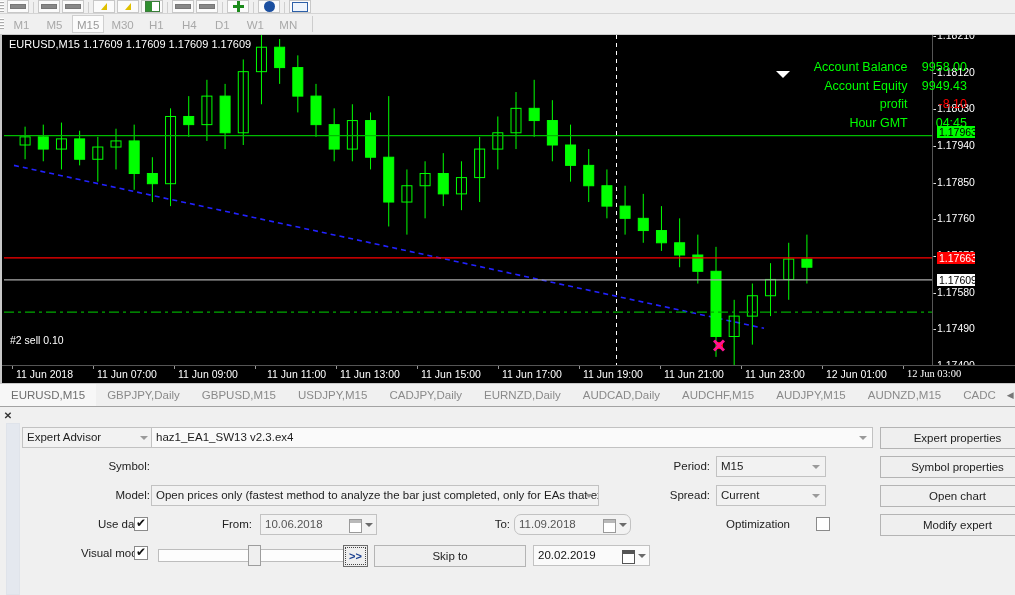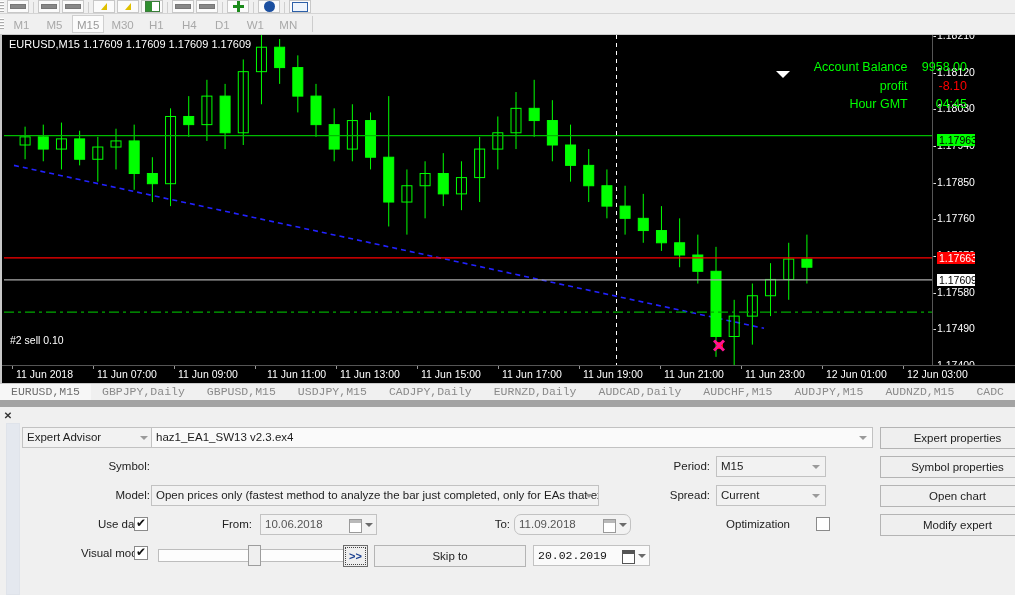--- a/index.html
+++ b/index.html
@@ -139,22 +139,22 @@
   }
   .sell-marker .x1{ transform:rotate(45deg);}
   .sell-marker .x2{ transform:rotate(-45deg);}
   .sell-marker .dot{
     position:absolute; left:4px; top:3px; width:7px;height:7px;background:#ff0000;border-radius:1px;
   }
 
   
   .tabs-bar{
     position:absolute; left:0; top:383px; width:1015px; height:24px;
-    background:#f0f0f0; border-top:1px solid #c9c9c9; border-bottom:7px solid #a3a3a3;
-    box-sizing:border-box; display:flex; align-items:center; overflow:hidden;font-family:Liberation Mono, monospace;
+    background:#f0f0f0; border-top:1px solid #c9c9c9; border-bottom:1px solid #a3a3a3;
+    box-sizing:border-box; display:flex; align-items:center; overflow:hidden;
   }
   .tab-item{
     padding:0 11px; height:22px; line-height:22px;
     color:#8a8a8a; font-size:11.5px; white-space:nowrap;
   }
   .tab-item.active{ color:#6f6f6f; background:#f7f7f7;}
   .tab-div{ width:1px;height:14px;background:#cdcdcd;}
   .tabs-nav{margin-left:auto; display:flex; gap:7px; padding-right:4px; color:#777; font-size:9px;}
 
   
@@ -194,21 +194,21 @@
     position:absolute; width:14px;height:14px; border:1px solid #8a8a8a; background:#fff;
     box-sizing:border-box;
   }
   .chk.checked:after{
     content:"\2714"; position:absolute; left:1px; top:-2px; font-size:12px; color:#111;
   }
   .date-fld{
     position:absolute; height:21px; border:1px solid #c2c2c2; background:#f2f2f2;
     box-sizing:border-box; font-size:11.5px; line-height:19px; color:#555; padding:0 4px;
   }
-  .date-fld.strong{ color:#111; background:#fafafa;font-family:Liberation Mono, monospace;}
+  .date-fld.strong{ color:#111; background:#fafafa;}
   .cal-ico{
     position:absolute; right:14px; top:4px; width:11px;height:12px;
     border:1px solid #9a9a9a; background:#fff;
   }
   .cal-ico:before{
     content:""; position:absolute; left:0; top:0; width:11px;height:3px;background:#b9b9b9;
   }
   .cal-ico.dark{ border-color:#555; }
   .cal-ico.dark:before{ background:#555; }
   .date-caret{
@@ -296,20 +296,21 @@
     <div class="tf-btn">MN</div>
     <div class="tf-sep"></div>
   </div>
 
   <div class="chart-wrap">
     <div class="chart-canvas" id="chart-canvas">
       <div class="chart-title">EURUSD,M15  1.17609 1.17609 1.17609 1.17609</div>
 
       <div class="acct-panel" id="acct-panel">
           <div class="acct-row"><span class="lab">Account Balance</span> <span class="val">9958.00</span></div>
+          <div class="acct-row"><span class="lab">Account Equity</span> <span class="val">9949.43</span></div>
           <div class="acct-row"><span class="lab">profit</span> <span class="val neg">-8.10</span></div>
           <div class="acct-row"><span class="lab">Hour GMT</span> <span class="val">04:45</span></div>
         </div>
 
       <div class="tri-down" style="left:772px; top:36px;"></div>
 
       <svg id="chart-svg" width="971" height="330" style="position:absolute;left:0;top:0;z-index:2;">
           <line x1="10" y1="130.37037037036512" x2="760" y2="293.3333333333283" stroke="#2222ff" stroke-width="1.6" stroke-dasharray="5,4"></line>
           <line x1="21.090909090909093" x2="21.090909090909093" y1="91.66666666666114" y2="124.25925925925921" stroke="#00ff00" stroke-width="1"></line>
           <rect x="16.090909090909093" y="101.85185185184972" width="10.000000000000002" height="8.148148148147271" stroke="#00ff00" stroke-width="1" fill="none"></rect>
@@ -419,21 +420,21 @@
           <div class="ytick" style="top: -6px;"><span class="dash">-</span><span>1.18210</span></div>
           <div class="ytick" style="top: 30.6667px;"><span class="dash">-</span><span>1.18120</span></div>
           <div class="ytick" style="top: 67.3333px;"><span class="dash">-</span><span>1.18030</span></div>
           <div class="ytick" style="top: 104px;"><span class="dash">-</span><span>1.17940</span></div>
           <div class="ytick" style="top: 140.667px;"><span class="dash">-</span><span>1.17850</span></div>
           <div class="ytick" style="top: 177.333px;"><span class="dash">-</span><span>1.17760</span></div>
           <div class="ytick" style="top: 214px;"><span class="dash">-</span><span>1.17670</span></div>
           <div class="ytick" style="top: 250.667px;"><span class="dash">-</span><span>1.17580</span></div>
           <div class="ytick" style="top: 287.333px;"><span class="dash">-</span><span>1.17490</span></div>
           <div class="ytick" style="top: 324px;"><span class="dash">-</span><span>1.17400</span></div>
-          <div class="ytick badge" style="top: 99px; left: 4px;"><span class="bg" style="background: rgb(0, 255, 0); color: rgb(0, 0, 0);">1.17963</span></div>
+          <div class="ytick badge" style="top: 91px; left: 4px;"><span class="bg" style="background: rgb(0, 255, 0); color: rgb(0, 0, 0);">1.17963</span></div>
           <div class="ytick badge" style="top: 216.852px; left: 4px;"><span class="bg" style="background: rgb(255, 0, 0); color: rgb(255, 255, 255);">1.17663</span></div>
           <div class="ytick badge" style="top: 238.852px; left: 4px;"><span class="bg" style="background: rgb(255, 255, 255); color: rgb(0, 0, 0);">1.17609</span></div>
         </div>
     </div>
     <div class="xaxis" id="xaxis">
         <div class="xtickmark" style="left: 10px;"></div>
         <div class="xtick" style="left: 14px;">11 Jun 2018</div>
         <div class="xtickmark" style="left: 91px;"></div>
         <div class="xtick" style="left: 95px;">11 Jun 07:00</div>
         <div class="xtickmark" style="left: 172px;"></div>
@@ -448,21 +449,21 @@
         <div class="xtick" style="left: 500px;">11 Jun 17:00</div>
         <div class="xtickmark" style="left: 577px;"></div>
         <div class="xtick" style="left: 581px;">11 Jun 19:00</div>
         <div class="xtickmark" style="left: 658px;"></div>
         <div class="xtick" style="left: 662px;">11 Jun 21:00</div>
         <div class="xtickmark" style="left: 739px;"></div>
         <div class="xtick" style="left: 743px;">11 Jun 23:00</div>
         <div class="xtickmark" style="left: 820px;"></div>
         <div class="xtick" style="left: 824px;">12 Jun 01:00</div>
         <div class="xtickmark" style="left: 901px;"></div>
-        <div class="xtick" style="left: 905px;">12 Jun 03:00</div>
+        <div class="xtick" style="left: 905px; font-family: Liberation Serif, serif;">12 Jun 03:00</div>
       </div>
   </div>
 
   <div class="tabs-bar" id="tabs-bar">
       <div class="tab-item active">EURUSD,M15</div>
       <div class="tab-div"></div>
       <div class="tab-item">GBPJPY,Daily</div>
       <div class="tab-div"></div>
       <div class="tab-item">GBPUSD,M15</div>
       <div class="tab-div"></div>

